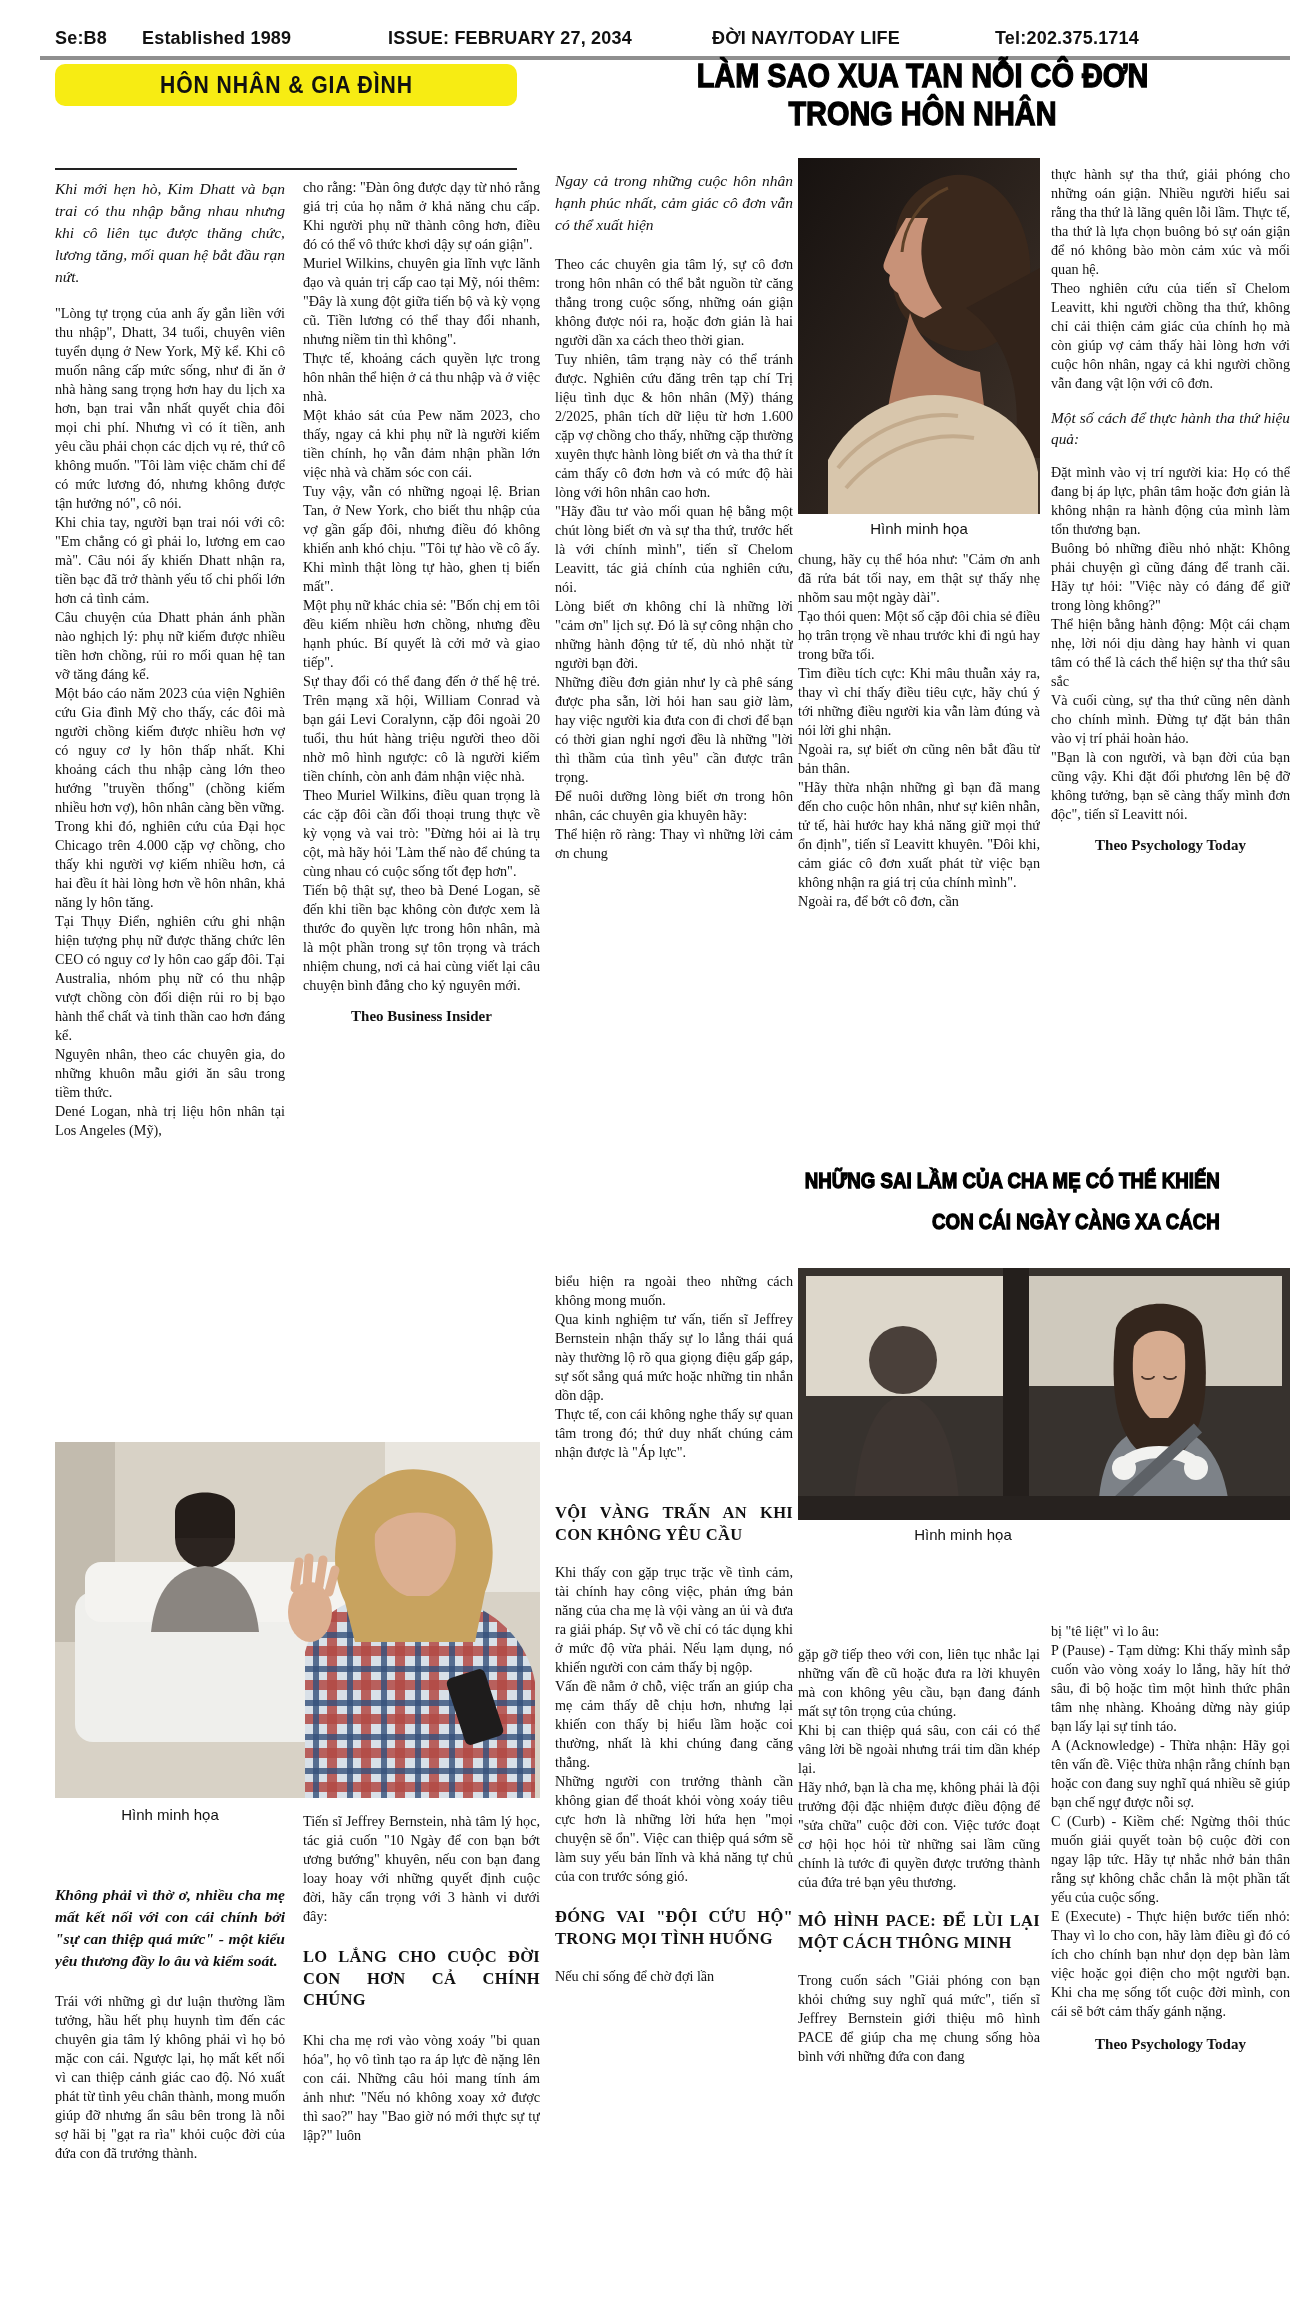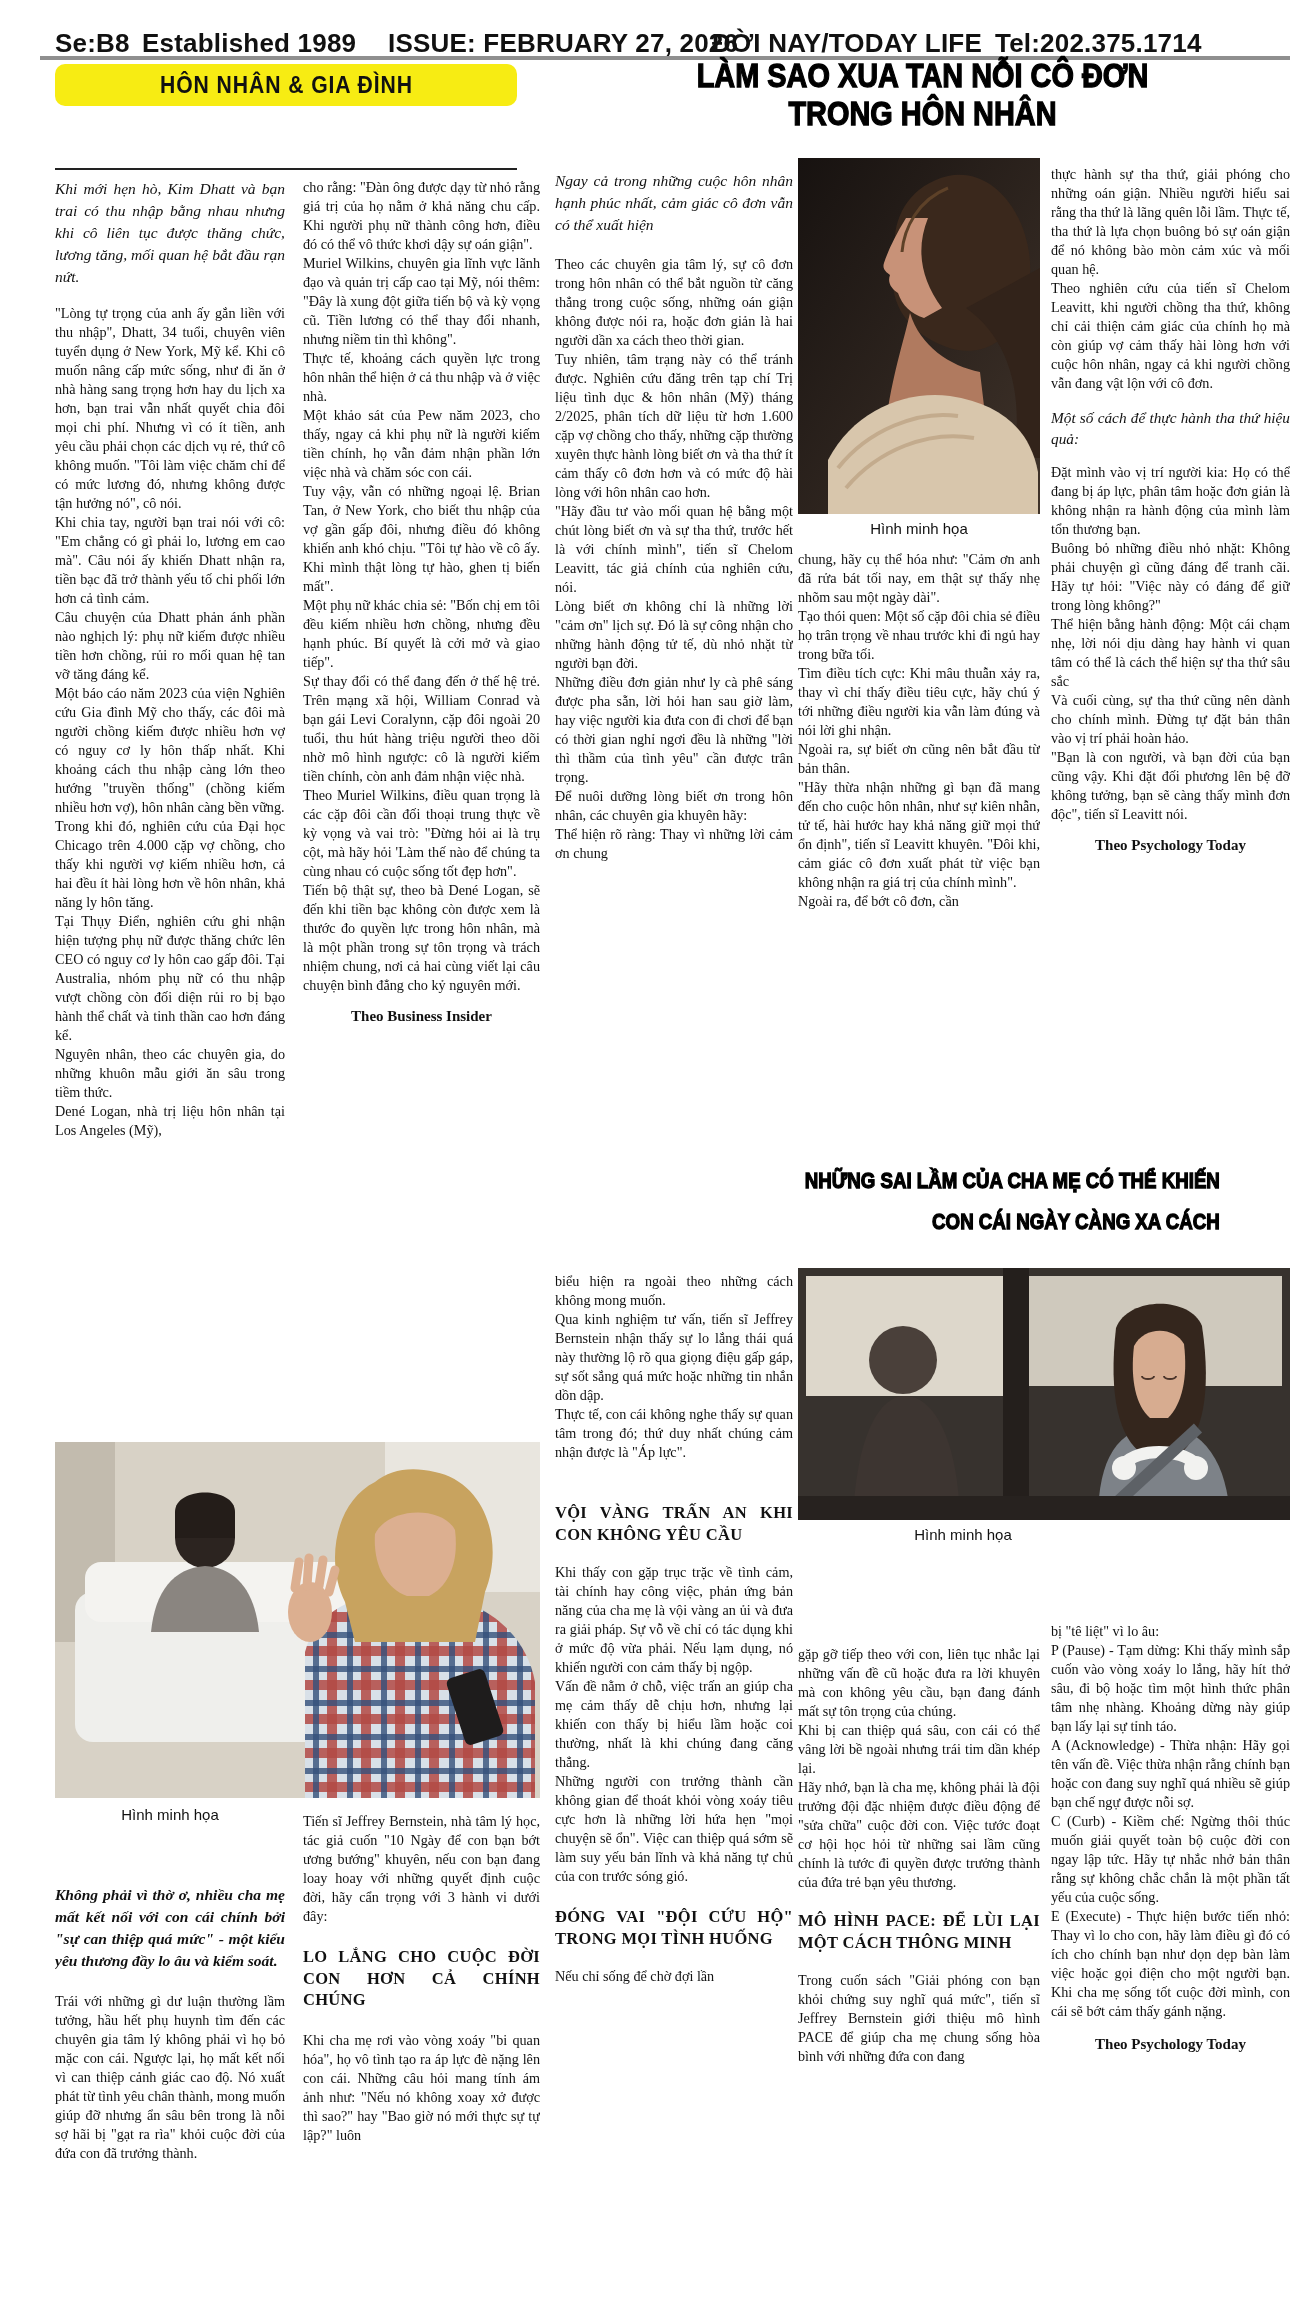--- a/index.html
+++ b/index.html
@@ -2,21 +2,21 @@
 <html lang="vi"><head>
 <meta charset="utf-8">
 <style>
   html,body{margin:0;padding:0;background:#e9e9e9;}
   #page{
     position:relative;width:1315px;height:2297px;background:#ffffff;
     margin:0 auto;overflow:hidden;color:#111;
     font-family:"Liberation Serif","DejaVu Serif",serif;
   }
   .hdr{position:absolute;top:28px;font-family:"Liberation Sans","DejaVu Sans",sans-serif;
-       font-weight:bold;font-size:26px;white-space:nowrap;letter-spacing:0.2px;}
+       font-weight:bold;font-size:18px;white-space:nowrap;letter-spacing:0.2px;}
   #top-rule{position:absolute;top:56px;left:40px;width:1250px;height:4px;background:#8f8f8f;}
   #section-banner{position:absolute;left:55px;top:64px;width:462px;height:42px;
        display:flex;align-items:center;justify-content:center;border-radius:10px;}
   #section-banner span{font-family:"Liberation Sans","DejaVu Sans",sans-serif;
        font-weight:bold;font-size:23px;letter-spacing:1px;transform:scaleX(.92);}
   .display{font-family:"Liberation Sans","DejaVu Sans",sans-serif;font-weight:900;
        -webkit-text-stroke:1.3px #000;letter-spacing:0px;color:#000;}
   .headline-line{display:block;transform:scaleX(.85);transform-origin:center;white-space:nowrap;}
   #headline-right{position:absolute;left:555px;top:56px;width:735px;text-align:center;
        font-size:34px;line-height:38px;}
@@ -39,21 +39,21 @@
   .photo svg{display:block;}
   .mt16{margin-top:16px;} .mt40{margin-top:40px;}
 </style>
 </head>
 <body>
 
 <div id="page">
 
   <div class="hdr" style="left:55px">Se:B8</div>
   <div class="hdr" style="left:142px">Established 1989</div>
-  <div class="hdr" style="left:388px">ISSUE: FEBRUARY 27, 2026</div>
+  <div class="hdr" style="left:388px">ISSUE: FEBRUARY 27, 2034</div>
   <div class="hdr" style="left:712px">ĐỜI NAY/TODAY LIFE</div>
   <div class="hdr" style="left:995px">Tel:202.375.1714</div>
   <div id="top-rule"></div>
 
   <div id="section-banner" style="background:#f7ec13">
     <span>HÔN NHÂN &amp; GIA ĐÌNH</span>
   </div>
 
   <div id="headline-right" class="display">
     <span class="headline-line">LÀM SAO XUA TAN NỖI CÔ ĐƠN</span>

